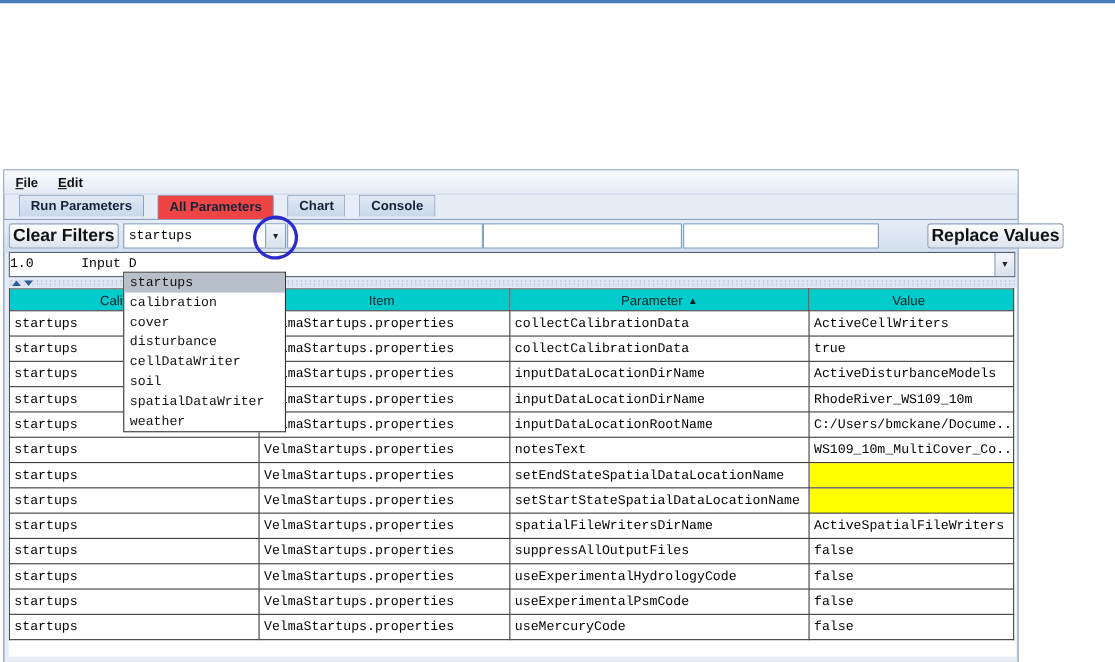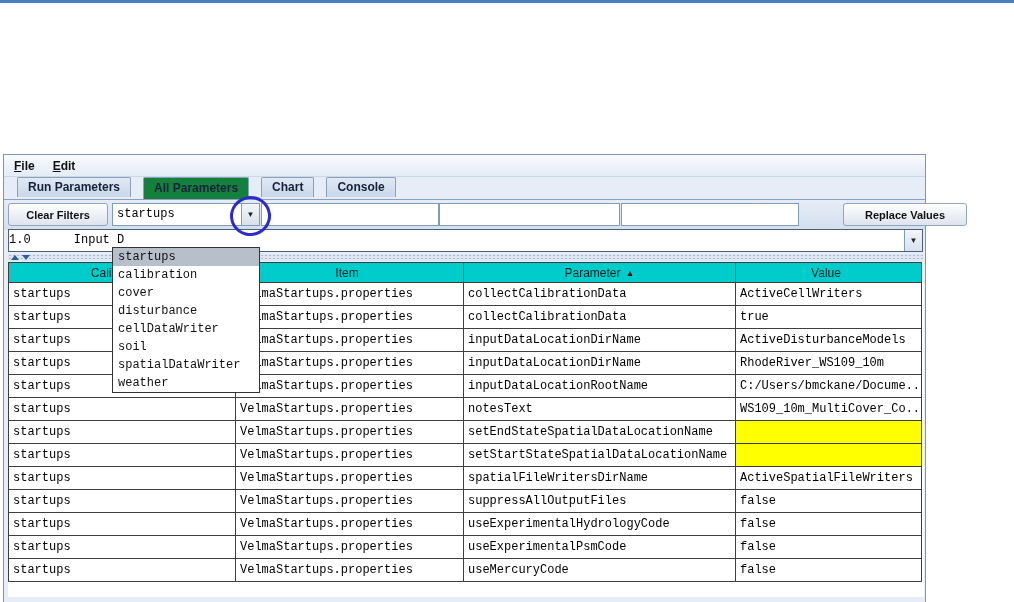--- a/index.html
+++ b/index.html
@@ -20,26 +20,26 @@
            display:flex;align-items:center;padding-left:7px;gap:12px;
            font-size:12px;font-weight:bold;color:#111}
   .menu-item{padding:1px 3px;cursor:default}
   .menu-item::first-letter{text-decoration:underline}
   
   .tabbar{position:absolute;left:0;top:22px;right:0;height:23px;display:flex;
           align-items:flex-start;padding-left:13px;gap:12px;border-bottom:1px solid #8aa0bc}
   .tab{border:1px solid #8aa0bc;border-bottom:none;border-radius:2px 2px 0 0;
        background:linear-gradient(#e0e9f4,#c9d7ea);padding:0 10px;font-size:12px;
        font-weight:bold;color:#15233a;height:20px;line-height:19px;cursor:default}
-  .tab.active{background:#15803d;height:22px;line-height:21px;position:relative;z-index:2}
+  .tab.active{background:#ef4444;height:22px;line-height:21px;position:relative;z-index:2}
   
   .toolbar{position:absolute;left:0;top:45px;right:0;height:30px;
            background:linear-gradient(#e6edf7,#d3dfee)}
   .btn{position:absolute;top:3px;height:23px;background:linear-gradient(#fefefe,#dde4ee);
-       border:1px solid #93a5bd;border-radius:3px;font-size:11px;font-weight:bold;color:#111;
+       border:1px solid #93a5bd;border-radius:3px;font-size:16px;font-weight:bold;color:#111;
        display:flex;align-items:center;justify-content:center;cursor:default}
   #btn-clear{left:4px;width:100px}
   #btn-replace{left:839px;width:124px}
   .combo{position:absolute;left:108px;top:3px;width:148px;height:23px;background:#fff;
          border:1px solid #7f9db9;display:flex}
   .combo-text{flex:1;font-family:"Liberation Mono",monospace;font-size:12px;line-height:21px;
               padding-left:4px;white-space:pre;overflow:hidden;color:#000}
   .combo-btn{width:18px;border-left:1px solid #7f9db9;
              background:linear-gradient(#f3f6fa,#d8e1ed);display:flex;align-items:center;
              justify-content:center;font-size:8px;color:#222;cursor:default}

